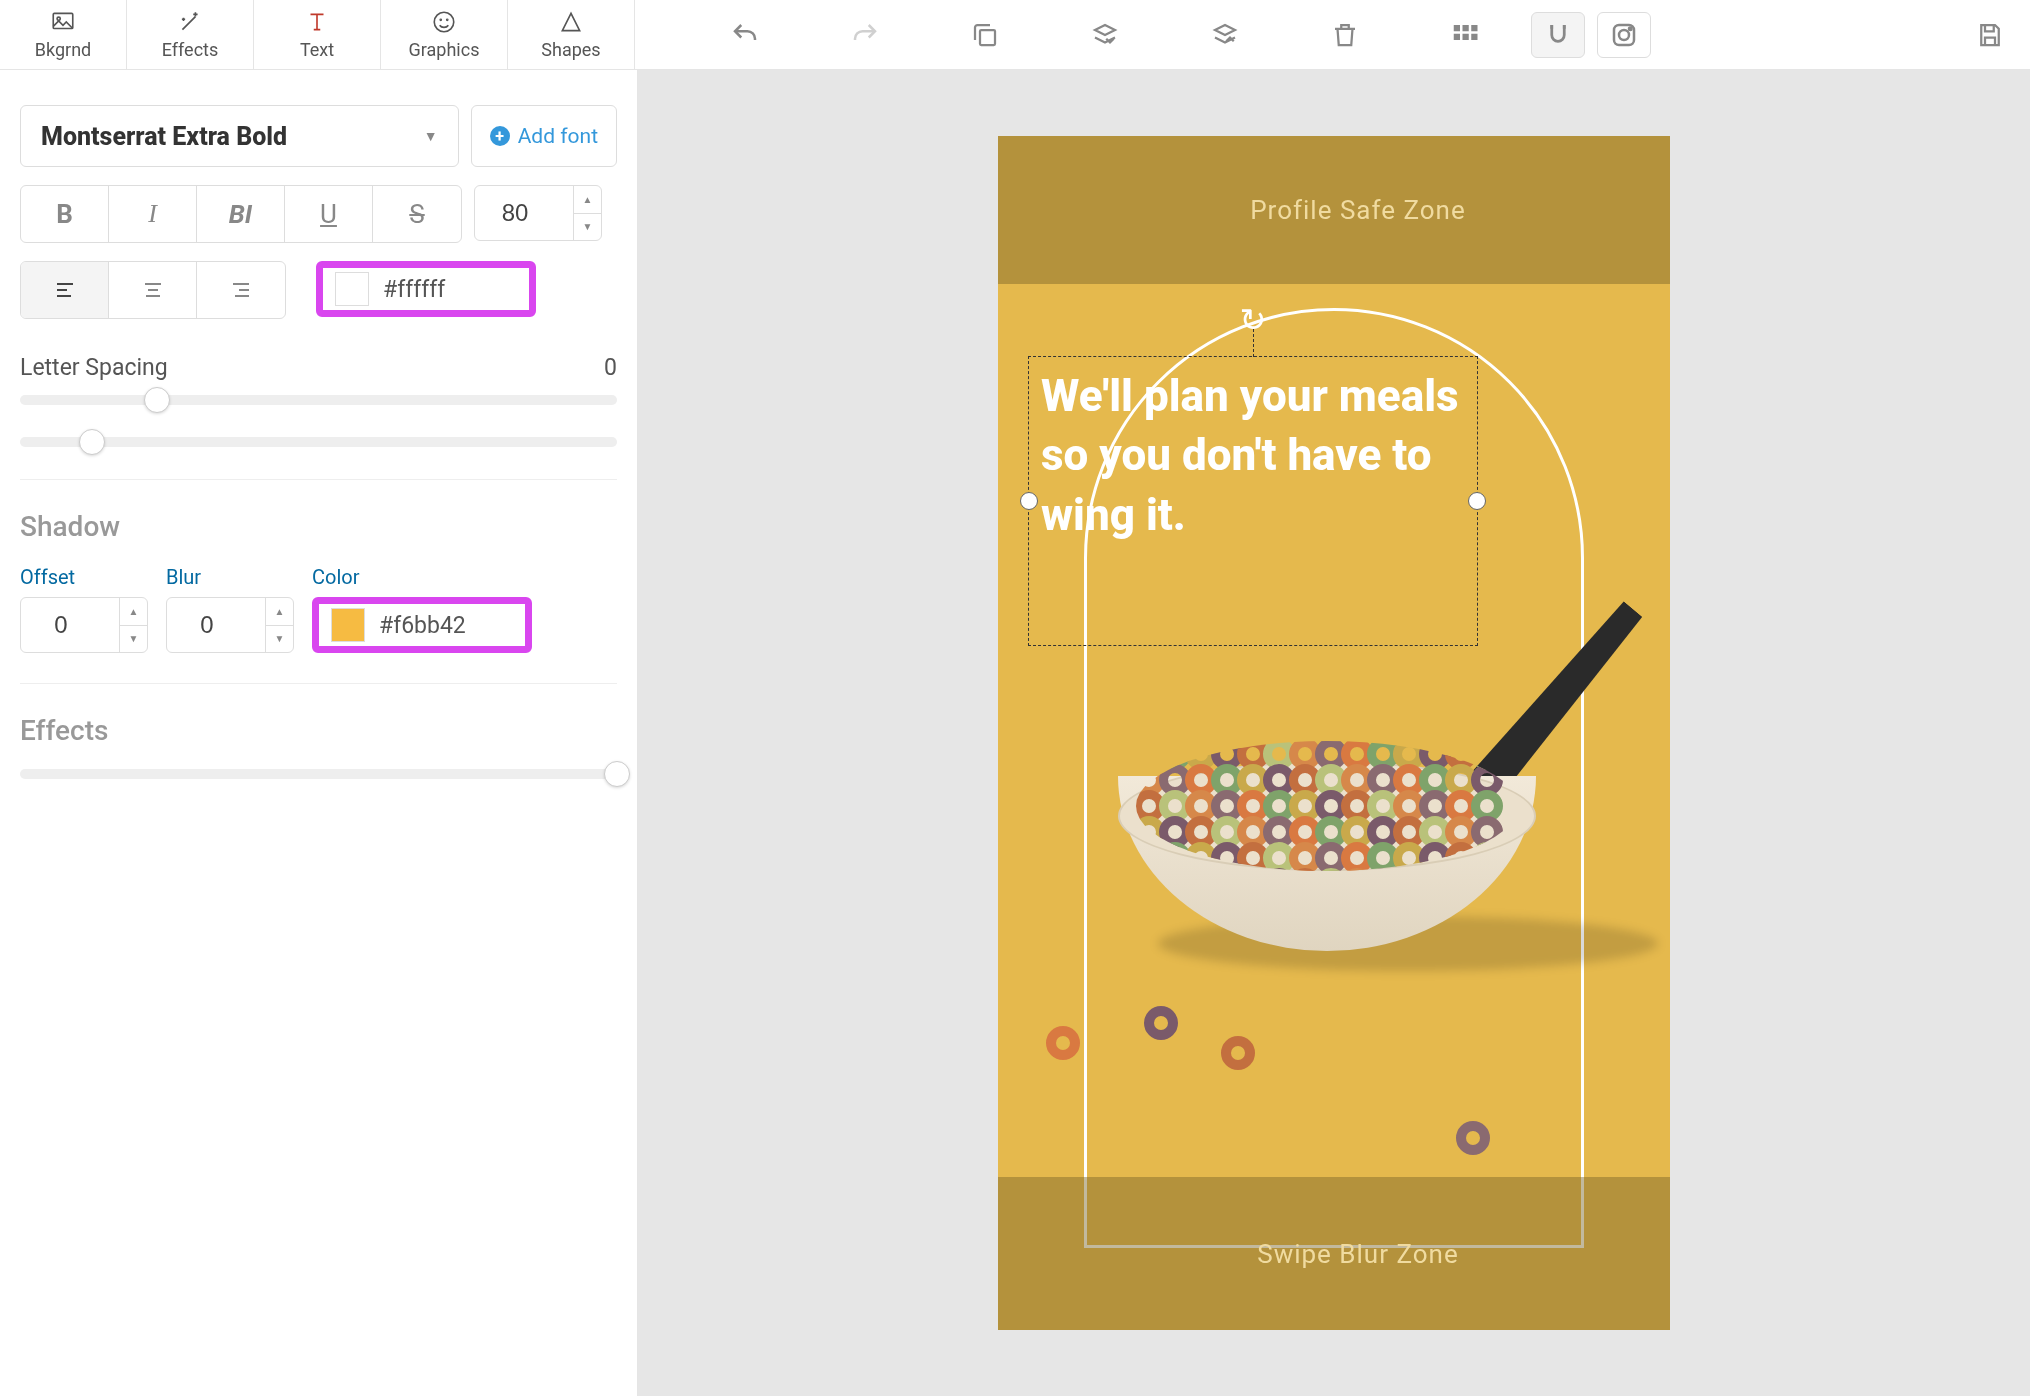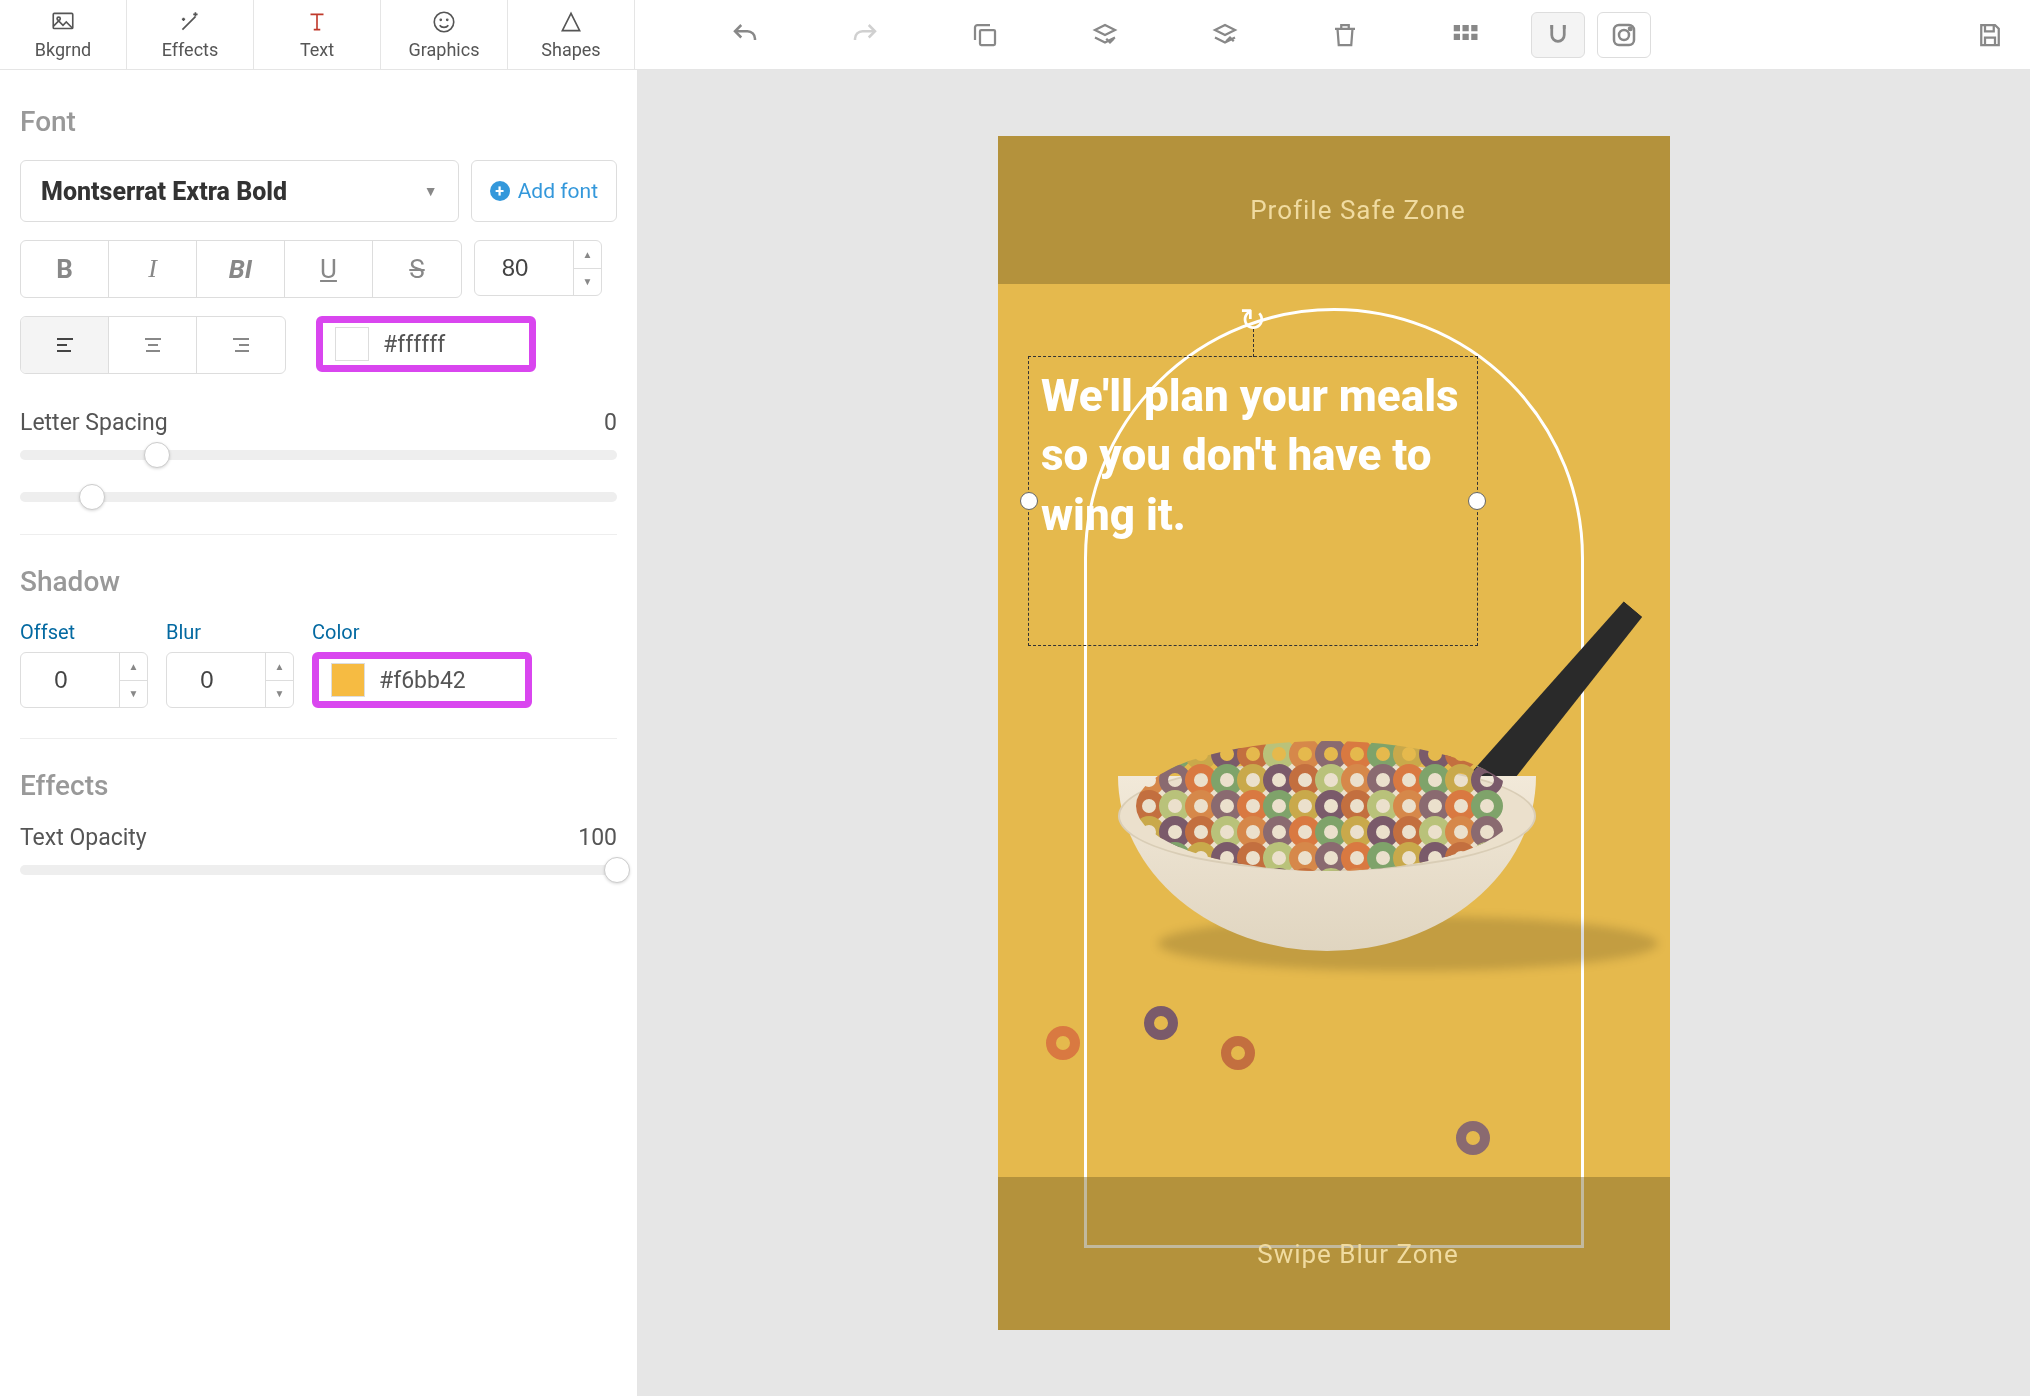--- a/index.html
+++ b/index.html
@@ -528,21 +528,20 @@
         <svg viewBox="0 0 24 24" fill="none" stroke="currentColor" stroke-width="1.8">
             <path d="M5 4h11l3 3v13H5V4z"></path>
             <path d="M8 4v5h7V4M8 20v-6h8v6"></path>
           </svg>
       </div>
     </div>
   </div>
 </div>
 
 <div class="left-panel">
-  <div class="section-title">Font</div>
 
   <div class="font-row">
     <div class="font-dropdown">
       <span>Montserrat Extra Bold</span>
       <span style="color:#888;font-size:14px;">▼</span>
     </div>
     <div class="add-font-btn">
       <span class="plus">+</span>
       <span>Add font</span>
     </div>
@@ -651,24 +650,20 @@
         <div class="color-swatch" style="background:#f6bb42"></div>
         <span>#f6bb42</span>
       </div>
     </div>
   </div>
 
   <div class="divider"></div>
 
   <div class="section-title">Effects</div>
   <div class="slider-row">
-    <div class="slider-labels">
-      <span>Text Opacity</span>
-      <span>100</span>
-    </div>
     <div class="slider">
       <div class="thumb" style="left:100%"></div>
     </div>
   </div>
 </div>
 
 <div class="canvas-area">
   <div class="artboard">
     <div class="safe-zone safe-top">
       <span>Profile Safe Zone</span>

